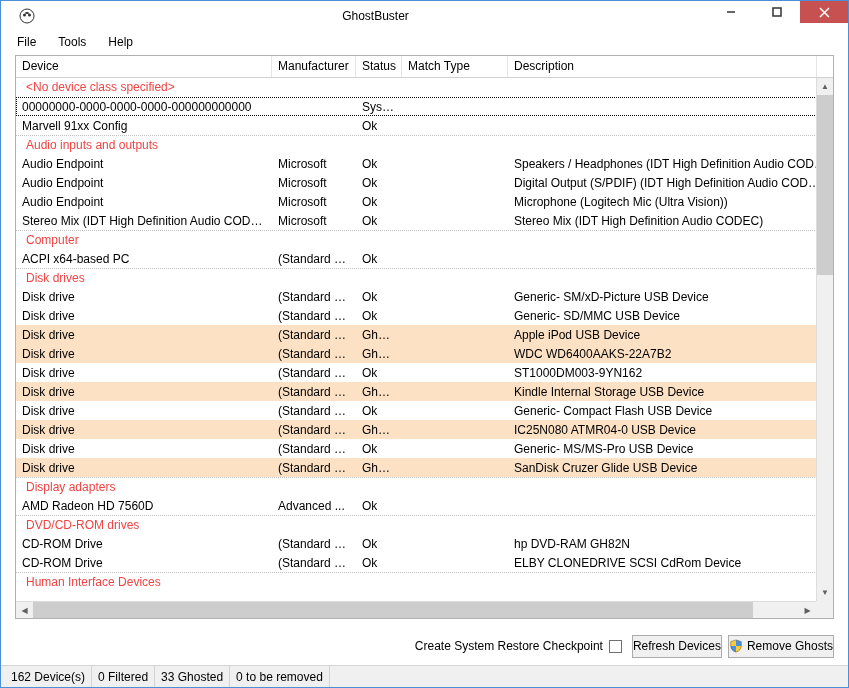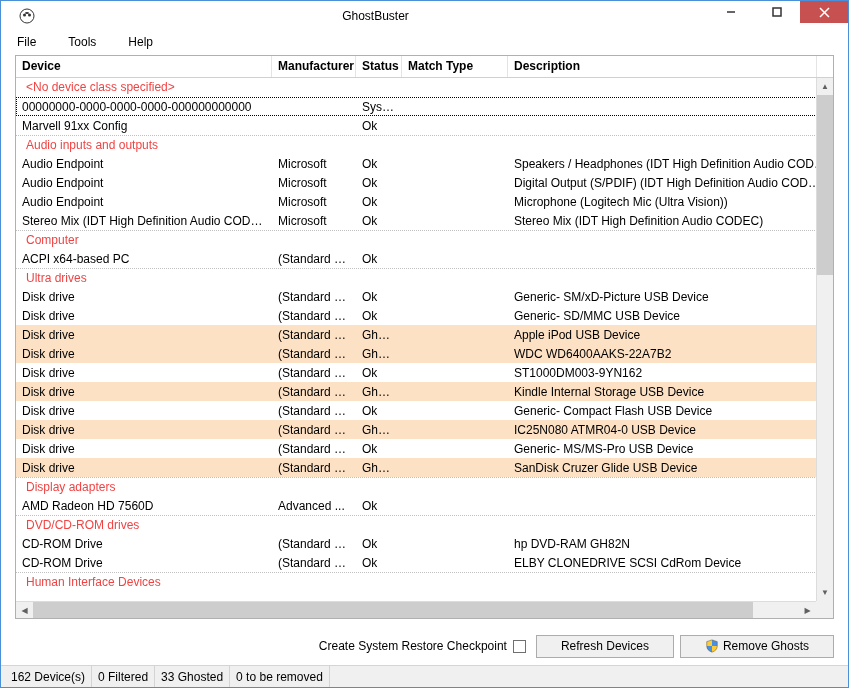--- a/index.html
+++ b/index.html
@@ -49,21 +49,21 @@
 .win-btn.close {
   background: #c75050;
   color: #fff;
   width: 48px;
 }
 .menubar {
   height: 22px;
   display: flex;
   align-items: center;
   padding: 0 6px;
-  gap: 12px;
+  gap: 2px;
   background: #fff;
 }
 .menu-item {
   padding: 2px 10px;
   font-size: 12px;
   cursor: default;
 }
 .content {
   flex: 1;
   padding: 2px 14px 4px 14px;
@@ -79,21 +79,20 @@
   flex-direction: column;
   overflow: hidden;
   position: relative;
 }
 .grid-header {
   display: flex;
   height: 22px;
   background: #fff;
   border-bottom: 1px solid #d0d0d0;
   flex-shrink: 0;
-  font-weight: bold;
 }
 .col-h {
   padding: 3px 6px;
   border-right: 1px solid #e4e4e4;
   font-size: 12px;
   overflow: hidden;
   white-space: nowrap;
 }
 .col-device { width: 256px; }
 .col-mfr { width: 84px; }
@@ -213,21 +212,21 @@
   margin-right: 4px;
 }
 .checkbox-box {
   width: 13px;
   height: 13px;
   border: 1px solid #707070;
   background: #fff;
 }
 .btn {
   height: 23px;
-  padding: 0 24px;
+  padding: 0 0;
   font-size: 12px;
   background: #f0f0f0;
   border: 1px solid #acacac;
   display: flex;
   align-items: center;
   gap: 4px;
   cursor: default;
 }
 .shield-icon {
   width: 14px;
@@ -347,21 +346,21 @@
             <div class="cell col-desc">Stereo Mix (IDT High Definition Audio CODEC)</div>
           </div>
           <div class="group-row">Computer</div>
           <div class="device-row">
             <div class="cell col-device">ACPI x64-based PC</div>
             <div class="cell col-mfr">(Standard c...</div>
             <div class="cell col-status">Ok</div>
             <div class="cell col-match"></div>
             <div class="cell col-desc"></div>
           </div>
-          <div class="group-row">Ultra drives</div>
+          <div class="group-row">Disk drives</div>
           <div class="device-row">
             <div class="cell col-device">Disk drive</div>
             <div class="cell col-mfr">(Standard di...</div>
             <div class="cell col-status">Ok</div>
             <div class="cell col-match"></div>
             <div class="cell col-desc">Generic- SM/xD-Picture USB Device</div>
           </div>
           <div class="device-row">
             <div class="cell col-device">Disk drive</div>
             <div class="cell col-mfr">(Standard di...</div>

